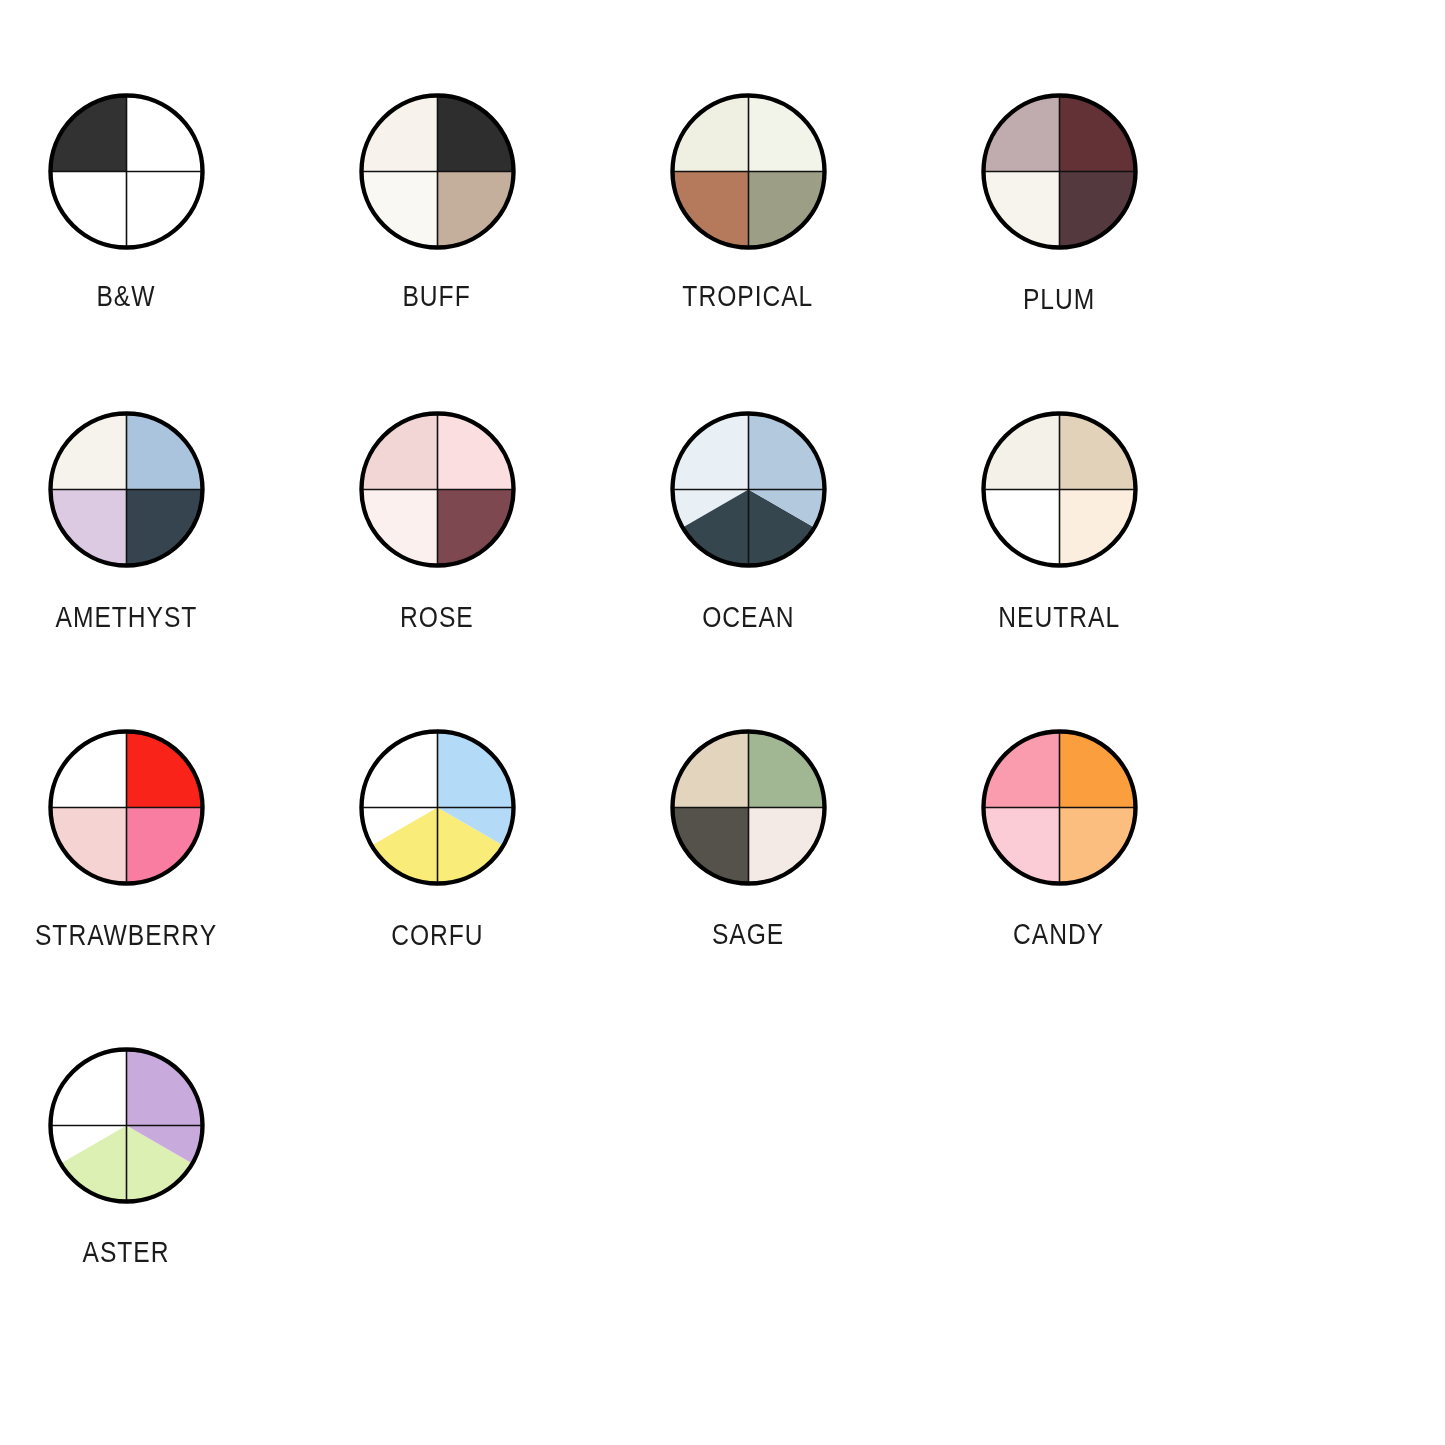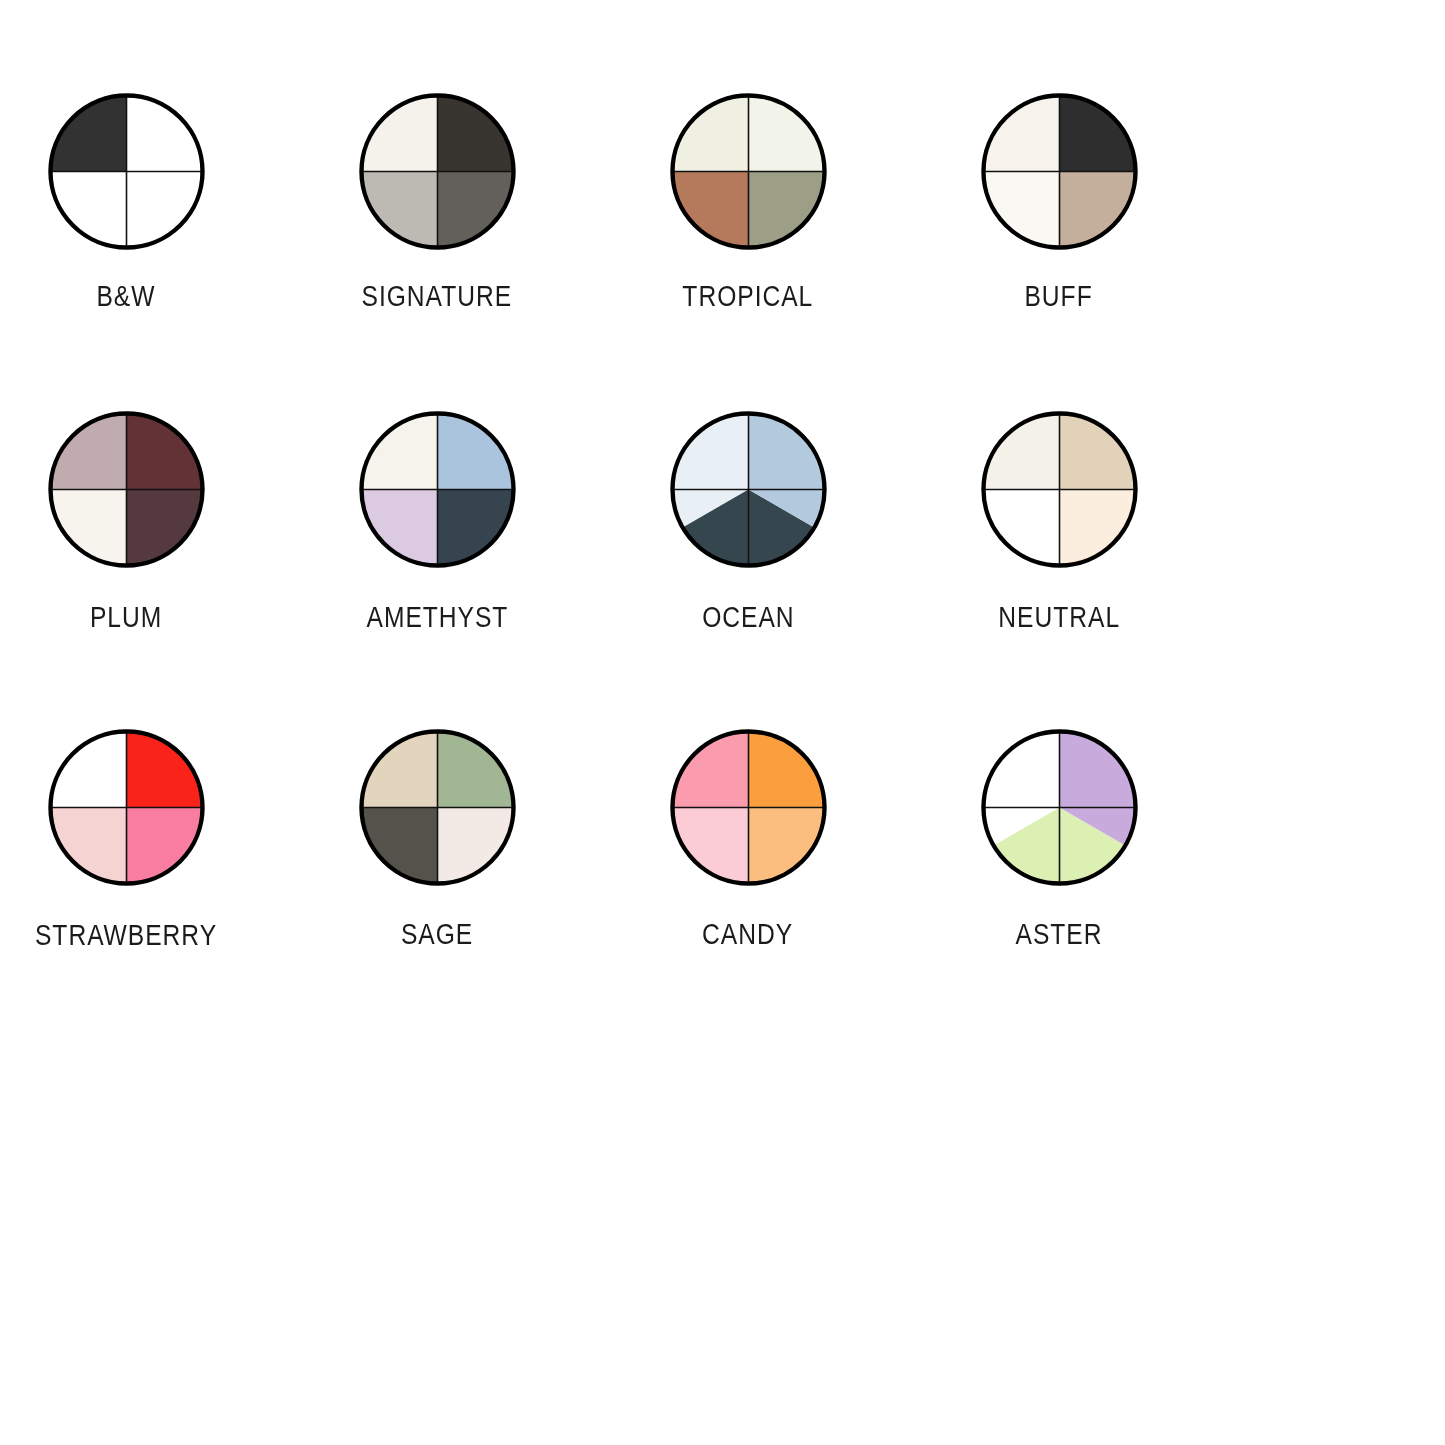--- a/index.html
+++ b/index.html
@@ -87,59 +87,45 @@
             <line x1="5.5" y1="81.5" x2="157.5" y2="81.5" stroke="#111111" stroke-width="1.6"></line>
             <line x1="81.5" y1="5.5" x2="81.5" y2="157.5" stroke="#111111" stroke-width="1.6"></line>
             <circle cx="81.5" cy="81.5" r="76" fill="none" stroke="#000000" stroke-width="4.4"></circle>
           </svg>
         </div>
         <div class="palette-label">B&amp;W</div>
       </div>
       <div class="palette-cell row-1">
         <div class="swatch-wrap">
           <svg viewBox="0 0 163 163" width="163" height="163" class="swatch-svg">
-            <path d="M 81.5 81.5 L 81.5 5.5 A 76 76 0 0 0 5.5 81.49999999999999 Z" fill="#F5F2EC" stroke="none"></path>
-            <path d="M 81.5 81.5 L 157.5 81.5 A 76 76 0 0 0 81.5 5.5 Z" fill="#383430" stroke="none"></path>
-            <path d="M 81.5 81.5 L 5.5 81.49999999999999 A 76 76 0 0 0 81.49999999999999 157.5 Z" fill="#BDBAB3" stroke="none"></path>
-            <path d="M 81.5 81.5 L 81.49999999999999 157.5 A 76 76 0 0 0 157.5 81.50000000000001 Z" fill="#63605B" stroke="none"></path>
-            <line x1="5.5" y1="81.5" x2="157.5" y2="81.5" stroke="#111111" stroke-width="1.6"></line>
-            <line x1="81.5" y1="5.5" x2="81.5" y2="157.5" stroke="#111111" stroke-width="1.6"></line>
-            <circle cx="81.5" cy="81.5" r="76" fill="none" stroke="#000000" stroke-width="4.4"></circle>
-          </svg>
-        </div>
-        <div class="palette-label">SIGNATURE</div>
+            <path d="M 81.5 81.5 L 81.5 5.5 A 76 76 0 0 0 5.5 81.49999999999999 Z" fill="#F7F3EC" stroke="none"></path>
+            <path d="M 81.5 81.5 L 157.5 81.5 A 76 76 0 0 0 81.5 5.5 Z" fill="#2E2E2E" stroke="none"></path>
+            <path d="M 81.5 81.5 L 5.5 81.49999999999999 A 76 76 0 0 0 81.49999999999999 157.5 Z" fill="#FAF8F3" stroke="none"></path>
+            <path d="M 81.5 81.5 L 81.49999999999999 157.5 A 76 76 0 0 0 157.5 81.50000000000001 Z" fill="#C4AE9C" stroke="none"></path>
+            <line x1="5.5" y1="81.5" x2="157.5" y2="81.5" stroke="#111111" stroke-width="1.6"></line>
+            <line x1="81.5" y1="5.5" x2="81.5" y2="157.5" stroke="#111111" stroke-width="1.6"></line>
+            <circle cx="81.5" cy="81.5" r="76" fill="none" stroke="#000000" stroke-width="4.4"></circle>
+          </svg>
+        </div>
+        <div class="palette-label">BUFF</div>
       </div>
       <div class="palette-cell row-1">
         <div class="swatch-wrap">
           <svg viewBox="0 0 163 163" width="163" height="163" class="swatch-svg">
             <path d="M 81.5 81.5 L 81.5 5.5 A 76 76 0 0 0 5.5 81.49999999999999 Z" fill="#EFEFE2" stroke="none"></path>
             <path d="M 81.5 81.5 L 157.5 81.5 A 76 76 0 0 0 81.5 5.5 Z" fill="#F2F3E9" stroke="none"></path>
             <path d="M 81.5 81.5 L 5.5 81.49999999999999 A 76 76 0 0 0 81.49999999999999 157.5 Z" fill="#B57A5B" stroke="none"></path>
             <path d="M 81.5 81.5 L 81.49999999999999 157.5 A 76 76 0 0 0 157.5 81.50000000000001 Z" fill="#9D9E86" stroke="none"></path>
             <line x1="5.5" y1="81.5" x2="157.5" y2="81.5" stroke="#111111" stroke-width="1.6"></line>
             <line x1="81.5" y1="5.5" x2="81.5" y2="157.5" stroke="#111111" stroke-width="1.6"></line>
             <circle cx="81.5" cy="81.5" r="76" fill="none" stroke="#000000" stroke-width="4.4"></circle>
           </svg>
         </div>
         <div class="palette-label">TROPICAL</div>
       </div>
-      <div class="palette-cell row-1">
-        <div class="swatch-wrap">
-          <svg viewBox="0 0 163 163" width="163" height="163" class="swatch-svg">
-            <path d="M 81.5 81.5 L 81.5 5.5 A 76 76 0 0 0 5.5 81.49999999999999 Z" fill="#F7F3EC" stroke="none"></path>
-            <path d="M 81.5 81.5 L 157.5 81.5 A 76 76 0 0 0 81.5 5.5 Z" fill="#2E2E2E" stroke="none"></path>
-            <path d="M 81.5 81.5 L 5.5 81.49999999999999 A 76 76 0 0 0 81.49999999999999 157.5 Z" fill="#FAF8F3" stroke="none"></path>
-            <path d="M 81.5 81.5 L 81.49999999999999 157.5 A 76 76 0 0 0 157.5 81.50000000000001 Z" fill="#C4AE9C" stroke="none"></path>
-            <line x1="5.5" y1="81.5" x2="157.5" y2="81.5" stroke="#111111" stroke-width="1.6"></line>
-            <line x1="81.5" y1="5.5" x2="81.5" y2="157.5" stroke="#111111" stroke-width="1.6"></line>
-            <circle cx="81.5" cy="81.5" r="76" fill="none" stroke="#000000" stroke-width="4.4"></circle>
-          </svg>
-        </div>
-        <div class="palette-label">BUFF</div>
-      </div>
       <div class="palette-cell row-2">
         <div class="swatch-wrap">
           <svg viewBox="0 0 163 163" width="163" height="163" class="swatch-svg">
             <path d="M 81.5 81.5 L 81.5 5.5 A 76 76 0 0 0 5.5 81.49999999999999 Z" fill="#C0ACAE" stroke="none"></path>
             <path d="M 81.5 81.5 L 157.5 81.5 A 76 76 0 0 0 81.5 5.5 Z" fill="#623236" stroke="none"></path>
             <path d="M 81.5 81.5 L 5.5 81.49999999999999 A 76 76 0 0 0 81.49999999999999 157.5 Z" fill="#F7F3ED" stroke="none"></path>
             <path d="M 81.5 81.5 L 81.49999999999999 157.5 A 76 76 0 0 0 157.5 81.50000000000001 Z" fill="#54393E" stroke="none"></path>
             <line x1="5.5" y1="81.5" x2="157.5" y2="81.5" stroke="#111111" stroke-width="1.6"></line>
             <line x1="81.5" y1="5.5" x2="81.5" y2="157.5" stroke="#111111" stroke-width="1.6"></line>
             <circle cx="81.5" cy="81.5" r="76" fill="none" stroke="#000000" stroke-width="4.4"></circle>
@@ -153,20 +139,34 @@
             <path d="M 81.5 81.5 L 81.5 5.5 A 76 76 0 0 0 5.5 81.49999999999999 Z" fill="#F6F2EC" stroke="none"></path>
             <path d="M 81.5 81.5 L 157.5 81.5 A 76 76 0 0 0 81.5 5.5 Z" fill="#A9C4DC" stroke="none"></path>
             <path d="M 81.5 81.5 L 5.5 81.49999999999999 A 76 76 0 0 0 81.49999999999999 157.5 Z" fill="#DCCAE3" stroke="none"></path>
             <path d="M 81.5 81.5 L 81.49999999999999 157.5 A 76 76 0 0 0 157.5 81.50000000000001 Z" fill="#36444F" stroke="none"></path>
             <line x1="5.5" y1="81.5" x2="157.5" y2="81.5" stroke="#111111" stroke-width="1.6"></line>
             <line x1="81.5" y1="5.5" x2="81.5" y2="157.5" stroke="#111111" stroke-width="1.6"></line>
             <circle cx="81.5" cy="81.5" r="76" fill="none" stroke="#000000" stroke-width="4.4"></circle>
           </svg>
         </div>
         <div class="palette-label">AMETHYST</div>
+      </div>
+      <div class="palette-cell row-2">
+        <div class="swatch-wrap">
+          <svg viewBox="0 0 163 163" width="163" height="163" class="swatch-svg">
+            <path d="M 81.5 81.5 L 81.5 5.5 A 76 76 0 0 0 5.5 81.49999999999999 Z" fill="#F2D5D5" stroke="none"></path>
+            <path d="M 81.5 81.5 L 157.5 81.5 A 76 76 0 0 0 81.5 5.5 Z" fill="#FBDEE0" stroke="none"></path>
+            <path d="M 81.5 81.5 L 5.5 81.49999999999999 A 76 76 0 0 0 81.49999999999999 157.5 Z" fill="#FCF0EF" stroke="none"></path>
+            <path d="M 81.5 81.5 L 81.49999999999999 157.5 A 76 76 0 0 0 157.5 81.50000000000001 Z" fill="#7D4850" stroke="none"></path>
+            <line x1="5.5" y1="81.5" x2="157.5" y2="81.5" stroke="#111111" stroke-width="1.6"></line>
+            <line x1="81.5" y1="5.5" x2="81.5" y2="157.5" stroke="#111111" stroke-width="1.6"></line>
+            <circle cx="81.5" cy="81.5" r="76" fill="none" stroke="#000000" stroke-width="4.4"></circle>
+          </svg>
+        </div>
+        <div class="palette-label">ROSE</div>
       </div>
       <div class="palette-cell row-3">
         <div class="swatch-wrap">
           <svg viewBox="0 0 163 163" width="163" height="163" class="swatch-svg">
             <path d="M 81.5 81.5 L 81.5 5.5 A 76 76 0 0 0 5.5 81.49999999999999 Z" fill="#E8F0F6" stroke="none"></path>
             <path d="M 81.5 81.5 L 157.5 81.5 A 76 76 0 0 0 81.5 5.5 Z" fill="#B3C9DE" stroke="none"></path>
             <path d="M 81.5 81.5 L 5.5 81.49999999999999 A 76 76 0 0 0 15.682069312382666 119.5 Z" fill="#E8F0F6" stroke="none"></path>
             <path d="M 81.5 81.5 L 15.682069312382666 119.5 A 76 76 0 0 0 147.31793068761732 119.50000000000003 Z" fill="#36464F" stroke="none"></path>
             <path d="M 81.5 81.5 L 147.31793068761732 119.50000000000003 A 76 76 0 0 0 157.5 81.50000000000001 Z" fill="#B3C9DE" stroke="none"></path>
             <line x1="5.5" y1="81.5" x2="157.5" y2="81.5" stroke="#111111" stroke-width="1.6"></line>
@@ -197,20 +197,35 @@
             <path d="M 81.5 81.5 L 157.5 81.5 A 76 76 0 0 0 81.5 5.5 Z" fill="#F92319" stroke="none"></path>
             <path d="M 81.5 81.5 L 5.5 81.49999999999999 A 76 76 0 0 0 81.49999999999999 157.5 Z" fill="#F6D3D3" stroke="none"></path>
             <path d="M 81.5 81.5 L 81.49999999999999 157.5 A 76 76 0 0 0 157.5 81.50000000000001 Z" fill="#F97DA0" stroke="none"></path>
             <line x1="5.5" y1="81.5" x2="157.5" y2="81.5" stroke="#111111" stroke-width="1.6"></line>
             <line x1="81.5" y1="5.5" x2="81.5" y2="157.5" stroke="#111111" stroke-width="1.6"></line>
             <circle cx="81.5" cy="81.5" r="76" fill="none" stroke="#000000" stroke-width="4.4"></circle>
           </svg>
         </div>
         <div class="palette-label">STRAWBERRY</div>
       </div>
+      <div class="palette-cell row-3">
+        <div class="swatch-wrap">
+          <svg viewBox="0 0 163 163" width="163" height="163" class="swatch-svg">
+            <path d="M 81.5 81.5 L 81.5 5.5 A 76 76 0 0 0 5.5 81.49999999999999 Z" fill="#FFFFFF" stroke="none"></path>
+            <path d="M 81.5 81.5 L 157.5 81.5 A 76 76 0 0 0 81.5 5.5 Z" fill="#B3DAF7" stroke="none"></path>
+            <path d="M 81.5 81.5 L 5.5 81.49999999999999 A 76 76 0 0 0 15.682069312382666 119.5 Z" fill="#FFFFFF" stroke="none"></path>
+            <path d="M 81.5 81.5 L 15.682069312382666 119.5 A 76 76 0 0 0 147.31793068761732 119.50000000000003 Z" fill="#FAEC78" stroke="none"></path>
+            <path d="M 81.5 81.5 L 147.31793068761732 119.50000000000003 A 76 76 0 0 0 157.5 81.50000000000001 Z" fill="#B3DAF7" stroke="none"></path>
+            <line x1="5.5" y1="81.5" x2="157.5" y2="81.5" stroke="#111111" stroke-width="1.6"></line>
+            <line x1="81.5" y1="5.5" x2="81.5" y2="157.5" stroke="#111111" stroke-width="1.6"></line>
+            <circle cx="81.5" cy="81.5" r="76" fill="none" stroke="#000000" stroke-width="4.4"></circle>
+          </svg>
+        </div>
+        <div class="palette-label">CORFU</div>
+      </div>
       <div class="palette-cell row-4">
         <div class="swatch-wrap">
           <svg viewBox="0 0 163 163" width="163" height="163" class="swatch-svg">
             <path d="M 81.5 81.5 L 81.5 5.5 A 76 76 0 0 0 5.5 81.49999999999999 Z" fill="#E2D4BD" stroke="none"></path>
             <path d="M 81.5 81.5 L 157.5 81.5 A 76 76 0 0 0 81.5 5.5 Z" fill="#A1B693" stroke="none"></path>
             <path d="M 81.5 81.5 L 5.5 81.49999999999999 A 76 76 0 0 0 81.49999999999999 157.5 Z" fill="#55524B" stroke="none"></path>
             <path d="M 81.5 81.5 L 81.49999999999999 157.5 A 76 76 0 0 0 157.5 81.50000000000001 Z" fill="#F4EAE5" stroke="none"></path>
             <line x1="5.5" y1="81.5" x2="157.5" y2="81.5" stroke="#111111" stroke-width="1.6"></line>
             <line x1="81.5" y1="5.5" x2="81.5" y2="157.5" stroke="#111111" stroke-width="1.6"></line>
             <circle cx="81.5" cy="81.5" r="76" fill="none" stroke="#000000" stroke-width="4.4"></circle>

